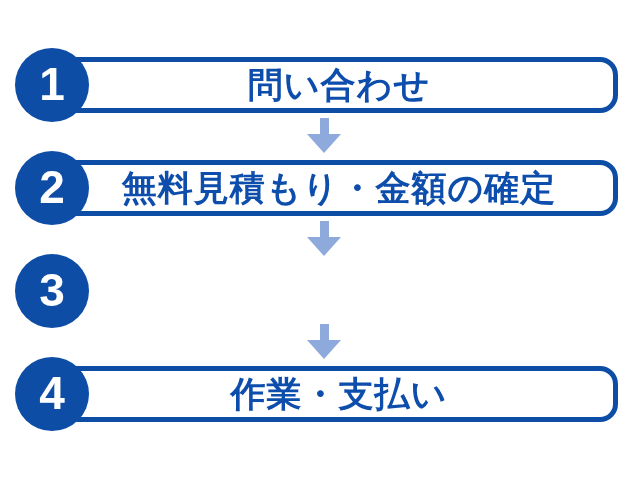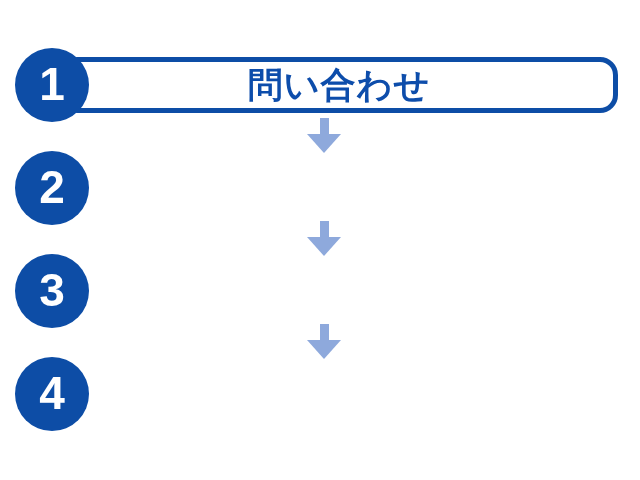--- a/index.html
+++ b/index.html
@@ -107,20 +107,23 @@
       <span class="num">1</span>
     </div>
   </div>
 
   <div class="arrow atop-118">
     <div class="stem"></div>
     <div class="head"></div>
   </div>
 
   <div class="row top-151">
+    <div class="pill">
+      <span class="label">無料見積もり・金額の確定</span>
+    </div>
     <div class="circle">
       <span class="num">2</span>
     </div>
   </div>
 
   <div class="arrow atop-221">
     <div class="stem"></div>
     <div class="head"></div>
   </div>
 
@@ -129,18 +132,21 @@
       <span class="num">3</span>
     </div>
   </div>
 
   <div class="arrow atop-324">
     <div class="stem"></div>
     <div class="head"></div>
   </div>
 
   <div class="row top-357">
+    <div class="pill">
+      <span class="label">作業・支払い</span>
+    </div>
     <div class="circle">
       <span class="num">4</span>
     </div>
   </div>
 
 </div>
 
 </body></html>

